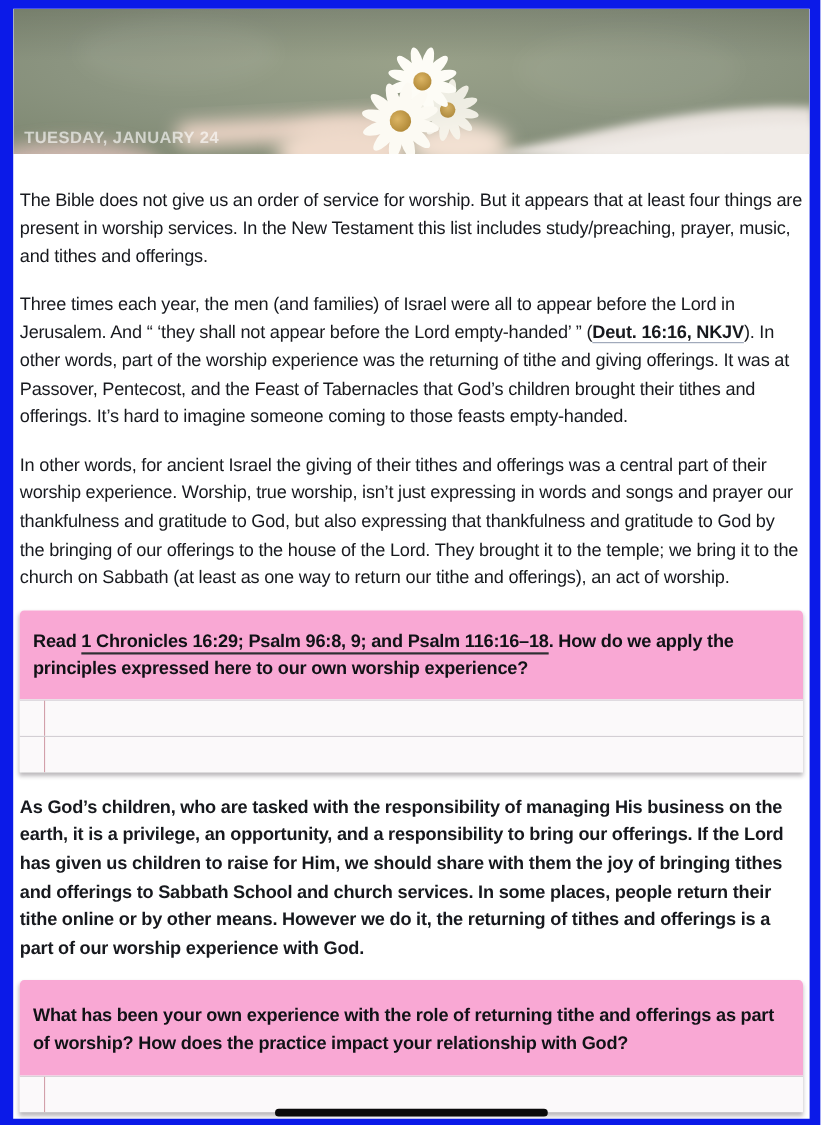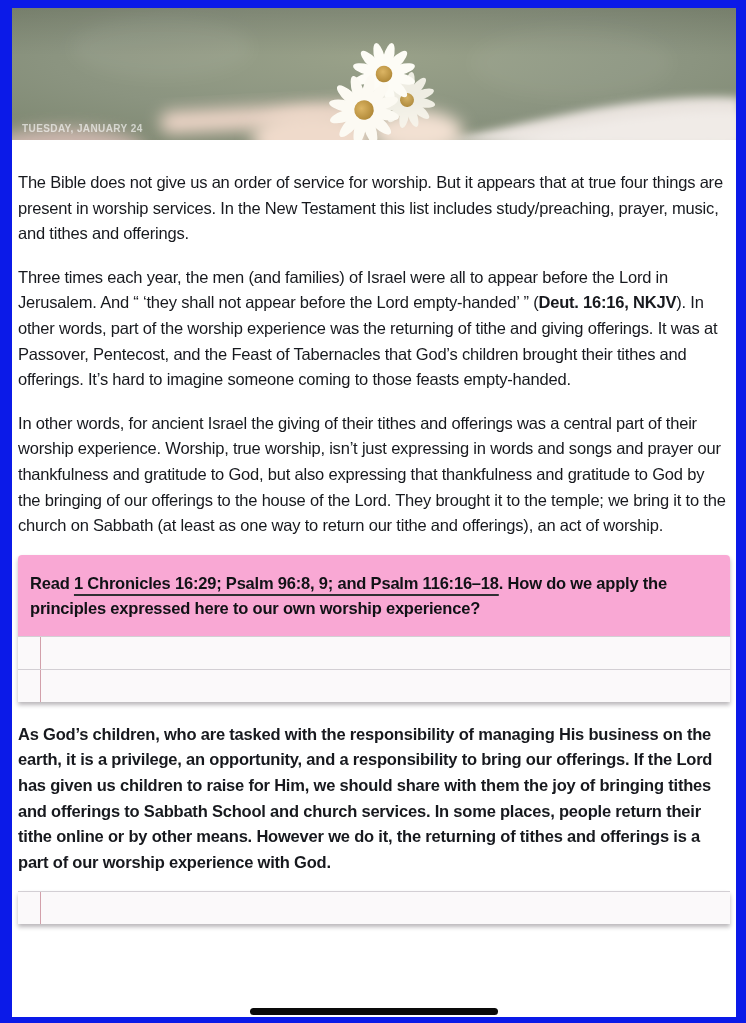--- a/index.html
+++ b/index.html
@@ -14,36 +14,37 @@
     border-width:8px 10px 6px 12px;
     background:#fff;
     overflow:hidden;
   }
 
   
   .hero { position:relative; width:724px; height:132px; overflow:hidden; }
   .hero svg { display:block; }
   .hero-date {
     position:absolute; left:10px; bottom:6px;
-    font-size:10px; font-weight:700; letter-spacing:.4px;
+    font-size:15px; font-weight:700; letter-spacing:.4px;
     color:rgba(255,255,255,.62);
     text-transform:uppercase;
   }
 
   
   .content {
     padding:12px 6px 0 6px;
     font-size:16.5px; line-height:25.6px; letter-spacing:-.2px;
     color:#17191e;
   }
   .content p { margin:18px 0 0 0; }
   .content p.para-after-block { margin-top:20px;font-weight:bold; }
 
   .ref-link {
     font-weight:700; color:inherit; cursor:pointer;
+    text-decoration:underline;
     text-decoration-color:#97a1b4;
     text-decoration-thickness:1px;
     text-underline-offset:4px;
   }
 
   
   .q-block {
     margin-top:16px;
     border-radius:4px 4px 0 0;
     box-shadow:0 3px 4px rgba(40,30,40,.32);
@@ -151,37 +152,38 @@
       <g transform="translate(352,102) rotate(-18) scale(1.25)">
         <use href="#petals" fill="#fcfaf3"></use>
         <circle r="7.8" fill="url(#cg)"></circle>
       </g>
     </svg>
     <div class="hero-date">TUESDAY, JANUARY 24</div>
   </div>
 
   <div class="content">
 
-    <p>The Bible does not give us an order of service for worship. But it appears that at true four things are present in worship services. In the New Testament this list includes study/preaching, prayer, music, and tithes and offerings.</p>
+    <p>The Bible does not give us an order of service for worship. But it appears that at least four things are present in worship services. In the New Testament this list includes study/preaching, prayer, music, and tithes and offerings.</p>
 
     <p><span>Three times each year, the men (and families) of Israel were all to appear before the Lord in Jerusalem. And “ ‘they shall not appear before the Lord empty-handed’ ” (</span><a class="ref-link">Deut. 16:16, NKJV</a><span>). In other words, part of the worship experience was the returning of tithe and giving offerings. It was at Passover, Pentecost, and the Feast of Tabernacles that God’s children brought their tithes and offerings. It’s hard to imagine someone coming to those feasts empty-handed.</span></p>
 
     <p>In other words, for ancient Israel the giving of their tithes and offerings was a central part of their worship experience. Worship, true worship, isn’t just expressing in words and songs and prayer our thankfulness and gratitude to God, but also expressing that thankfulness and gratitude to God by the bringing of our offerings to the house of the Lord. They brought it to the temple; we bring it to the church on Sabbath (at least as one way to return our tithe and offerings), an act of worship.</p>
 
     <section class="q-block">
       <div class="q-box"><span>Read </span><a class="q-ref">1 Chronicles 16:29; Psalm 96:8, 9; and Psalm 116:16–18</a><span>. How do we apply the principles expressed here to our own worship experience?</span></div>
       <div class="note-area">
         <div class="note-row"></div>
         <div class="note-row"></div>
       </div>
     </section>
 
     <p class="para-after-block">As God’s children, who are tasked with the responsibility of managing His business on the earth, it is a privilege, an opportunity, and a responsibility to bring our offerings. If the Lord has given us children to raise for Him, we should share with them the joy of bringing tithes and offerings to Sabbath School and church services. In some places, people return their tithe online or by other means. However we do it, the returning of tithes and offerings is a part of our worship experience with God.</p>
 
     <section class="q-block">
+      <div class="q-box tall"><span>What has been your own experience with the role of returning tithe and offerings as part of worship? How does the practice impact your relationship with God?</span></div>
       <div class="note-area">
         <div class="note-row"></div>
       </div>
     </section>
 
   </div>
 
   <div class="home-indicator"></div>
 </div>
 

